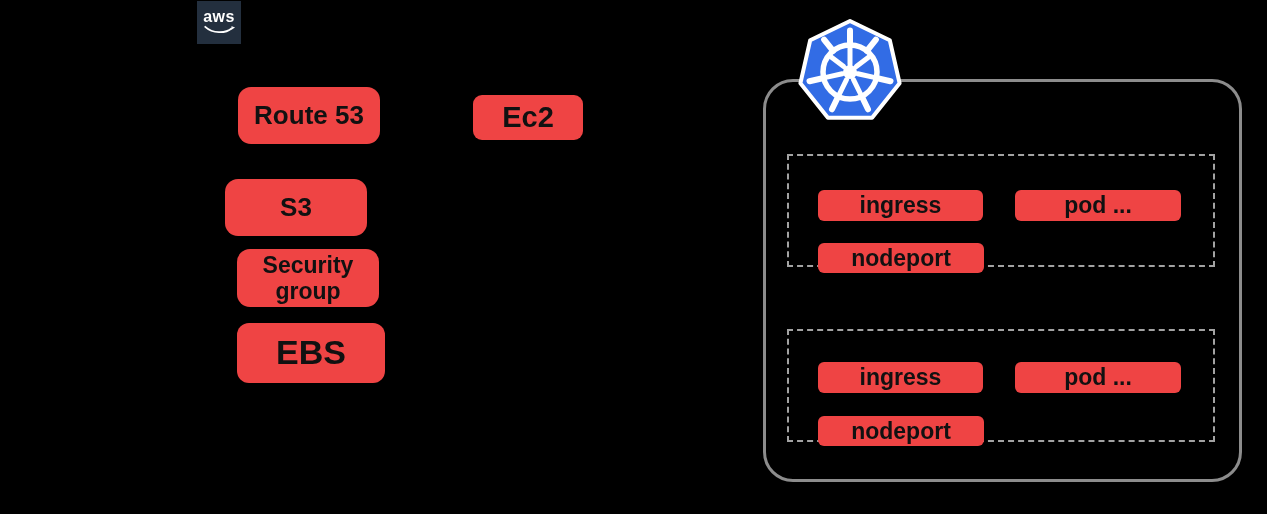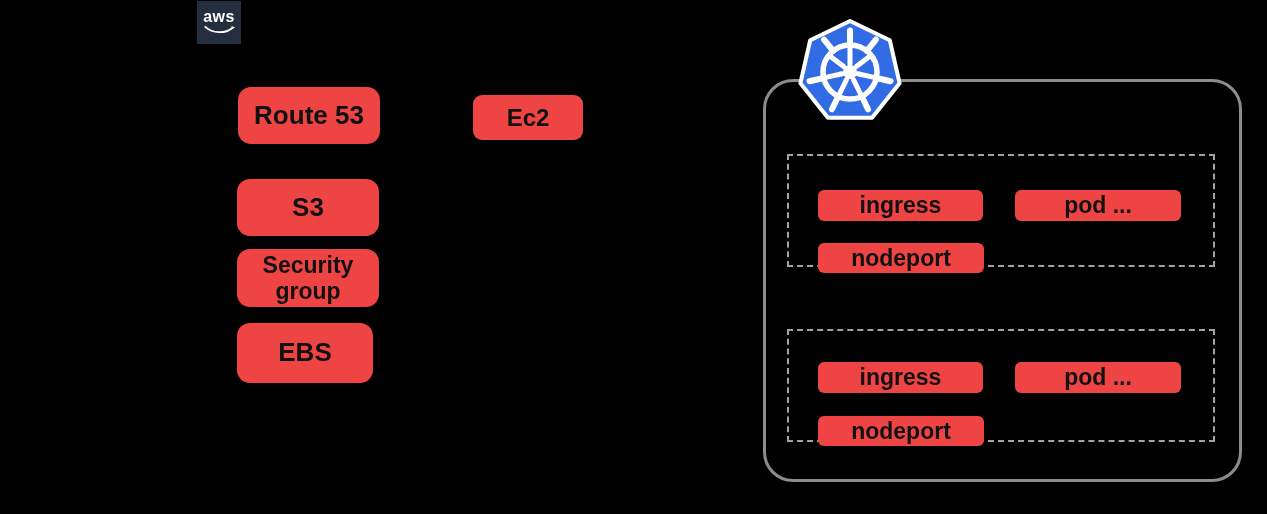--- a/index.html
+++ b/index.html
@@ -70,33 +70,33 @@
   <svg width="34" height="11" viewBox="0 0 36 12" aria-hidden="true">
     <path d="M3 2 C 11 9.5, 25 9.5, 32 3.5" stroke="#ffffff" stroke-width="2" fill="none" stroke-linecap="round"></path>
     <path d="M31.3 1.2 l4.2 1.6 -4.4 2.6 1.4 -2.2 z" fill="#ffffff"></path>
   </svg>
 </div>
 
 <div class="svc-box" style="left:238px; top:87px; width:142px; height:57px; font-size:26px;">
   <span>Route 53</span>
 </div>
 
-<div class="svc-box" style="left:473px; top:95px; width:110px; height:45px; font-size:24px; border-radius:9px;">
+<div class="svc-box" style="left:473px; top:95px; width:110px; height:45px; font-size:29px; border-radius:9px;">
   <span>Ec2</span>
 </div>
 
-<div class="svc-box" style="left:237px; top:179px; width:142px; height:57px; font-size:26px;">
+<div class="svc-box" style="left:225px; top:179px; width:142px; height:57px; font-size:26px;">
   <span>S3</span>
 </div>
 
 <div class="svc-box" style="left:237px; top:249px; width:142px; height:58px; font-size:23px; padding:1px 12px;">
   <span>Security group</span>
 </div>
 
-<div class="svc-box" style="left:237px; top:323px; width:136px; height:60px; font-size:26px;">
+<div class="svc-box" style="left:237px; top:323px; width:148px; height:60px; font-size:34px;border-radius:12px;">
   <span>EBS</span>
 </div>
 
 <div class="abs k8s-container"></div>
 
 <div class="node-group" style="left:787px; top:154px;">
   <div class="svc-box" style="left:29px; top:18px; width:165px; height:31px; font-size:23px;">
     <span>ingress</span>
   </div>
   <div class="svc-box" style="left:226px; top:18px; width:166px; height:31px; font-size:23px;">

